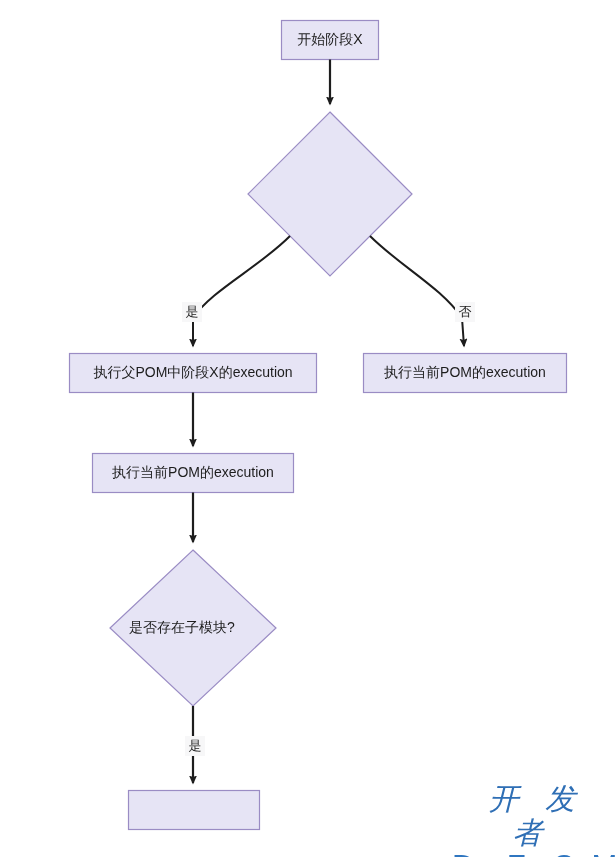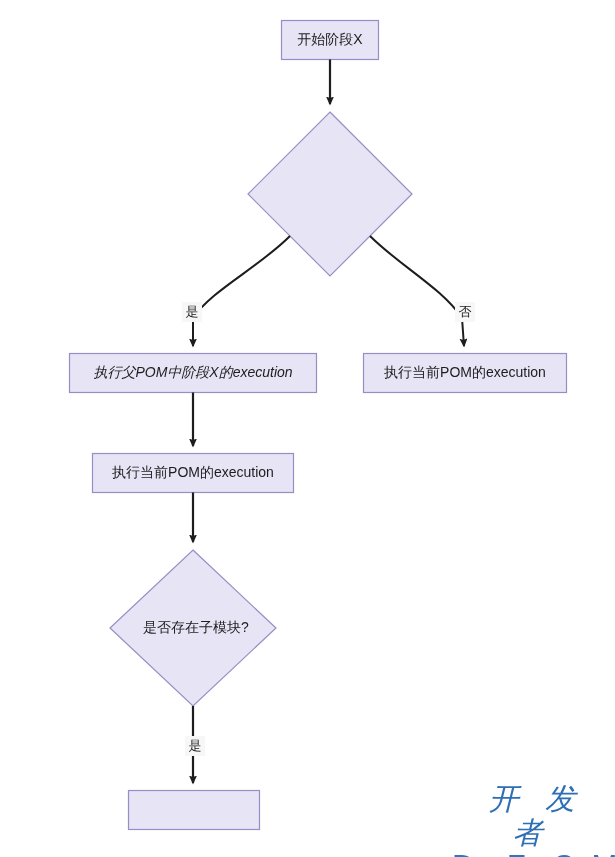--- a/index.html
+++ b/index.html
@@ -111,27 +111,27 @@
     <path d="M193,392.5 L193,446" fill="none" stroke="#1d1d1d" stroke-width="2.2" marker-end="url(#arrowhead)"></path>
 
     <path d="M193,492.5 L193,542" fill="none" stroke="#1d1d1d" stroke-width="2.2" marker-end="url(#arrowhead)"></path>
 
     <path d="M193,706 L193,783" fill="none" stroke="#1d1d1d" stroke-width="2.2" marker-end="url(#arrowhead)"></path>
   </svg>
 
   <div class="node-label" style="left:281px; top:20px; width:98px; height:40px;">开始阶段X</div>
 
 
-  <div class="node-label" style="left:69px; top:353px; width:248px; height:40px;font-style:italic;">执行父POM中阶段X的execution</div>
+  <div class="node-label" style="left:69px; top:353px; width:248px; height:40px;">执行父POM中阶段X的execution</div>
 
   <div class="node-label" style="left:363px; top:353px; width:204px; height:40px;">执行当前POM的execution</div>
 
   <div class="node-label" style="left:92px; top:453px; width:202px; height:40px;">执行当前POM的execution</div>
 
-  <div class="node-label" style="left:114px; top:608px; width:164px; height:40px;">是否存在子模块?</div>
+  <div class="node-label" style="left:100px; top:608px; width:164px; height:40px;">是否存在子模块?</div>
 
 
   <div class="edge-label" style="left:182px; top:302px; width:16px; height:18px;">是</div>
 
   <div class="edge-label" style="left:455px; top:302px; width:16px; height:18px;">否</div>
 
   <div class="edge-label" style="left:185px; top:736px; width:16px; height:18px;">是</div>
 
   <div class="watermark">
     <div class="wm-cn">开 发 者</div>

